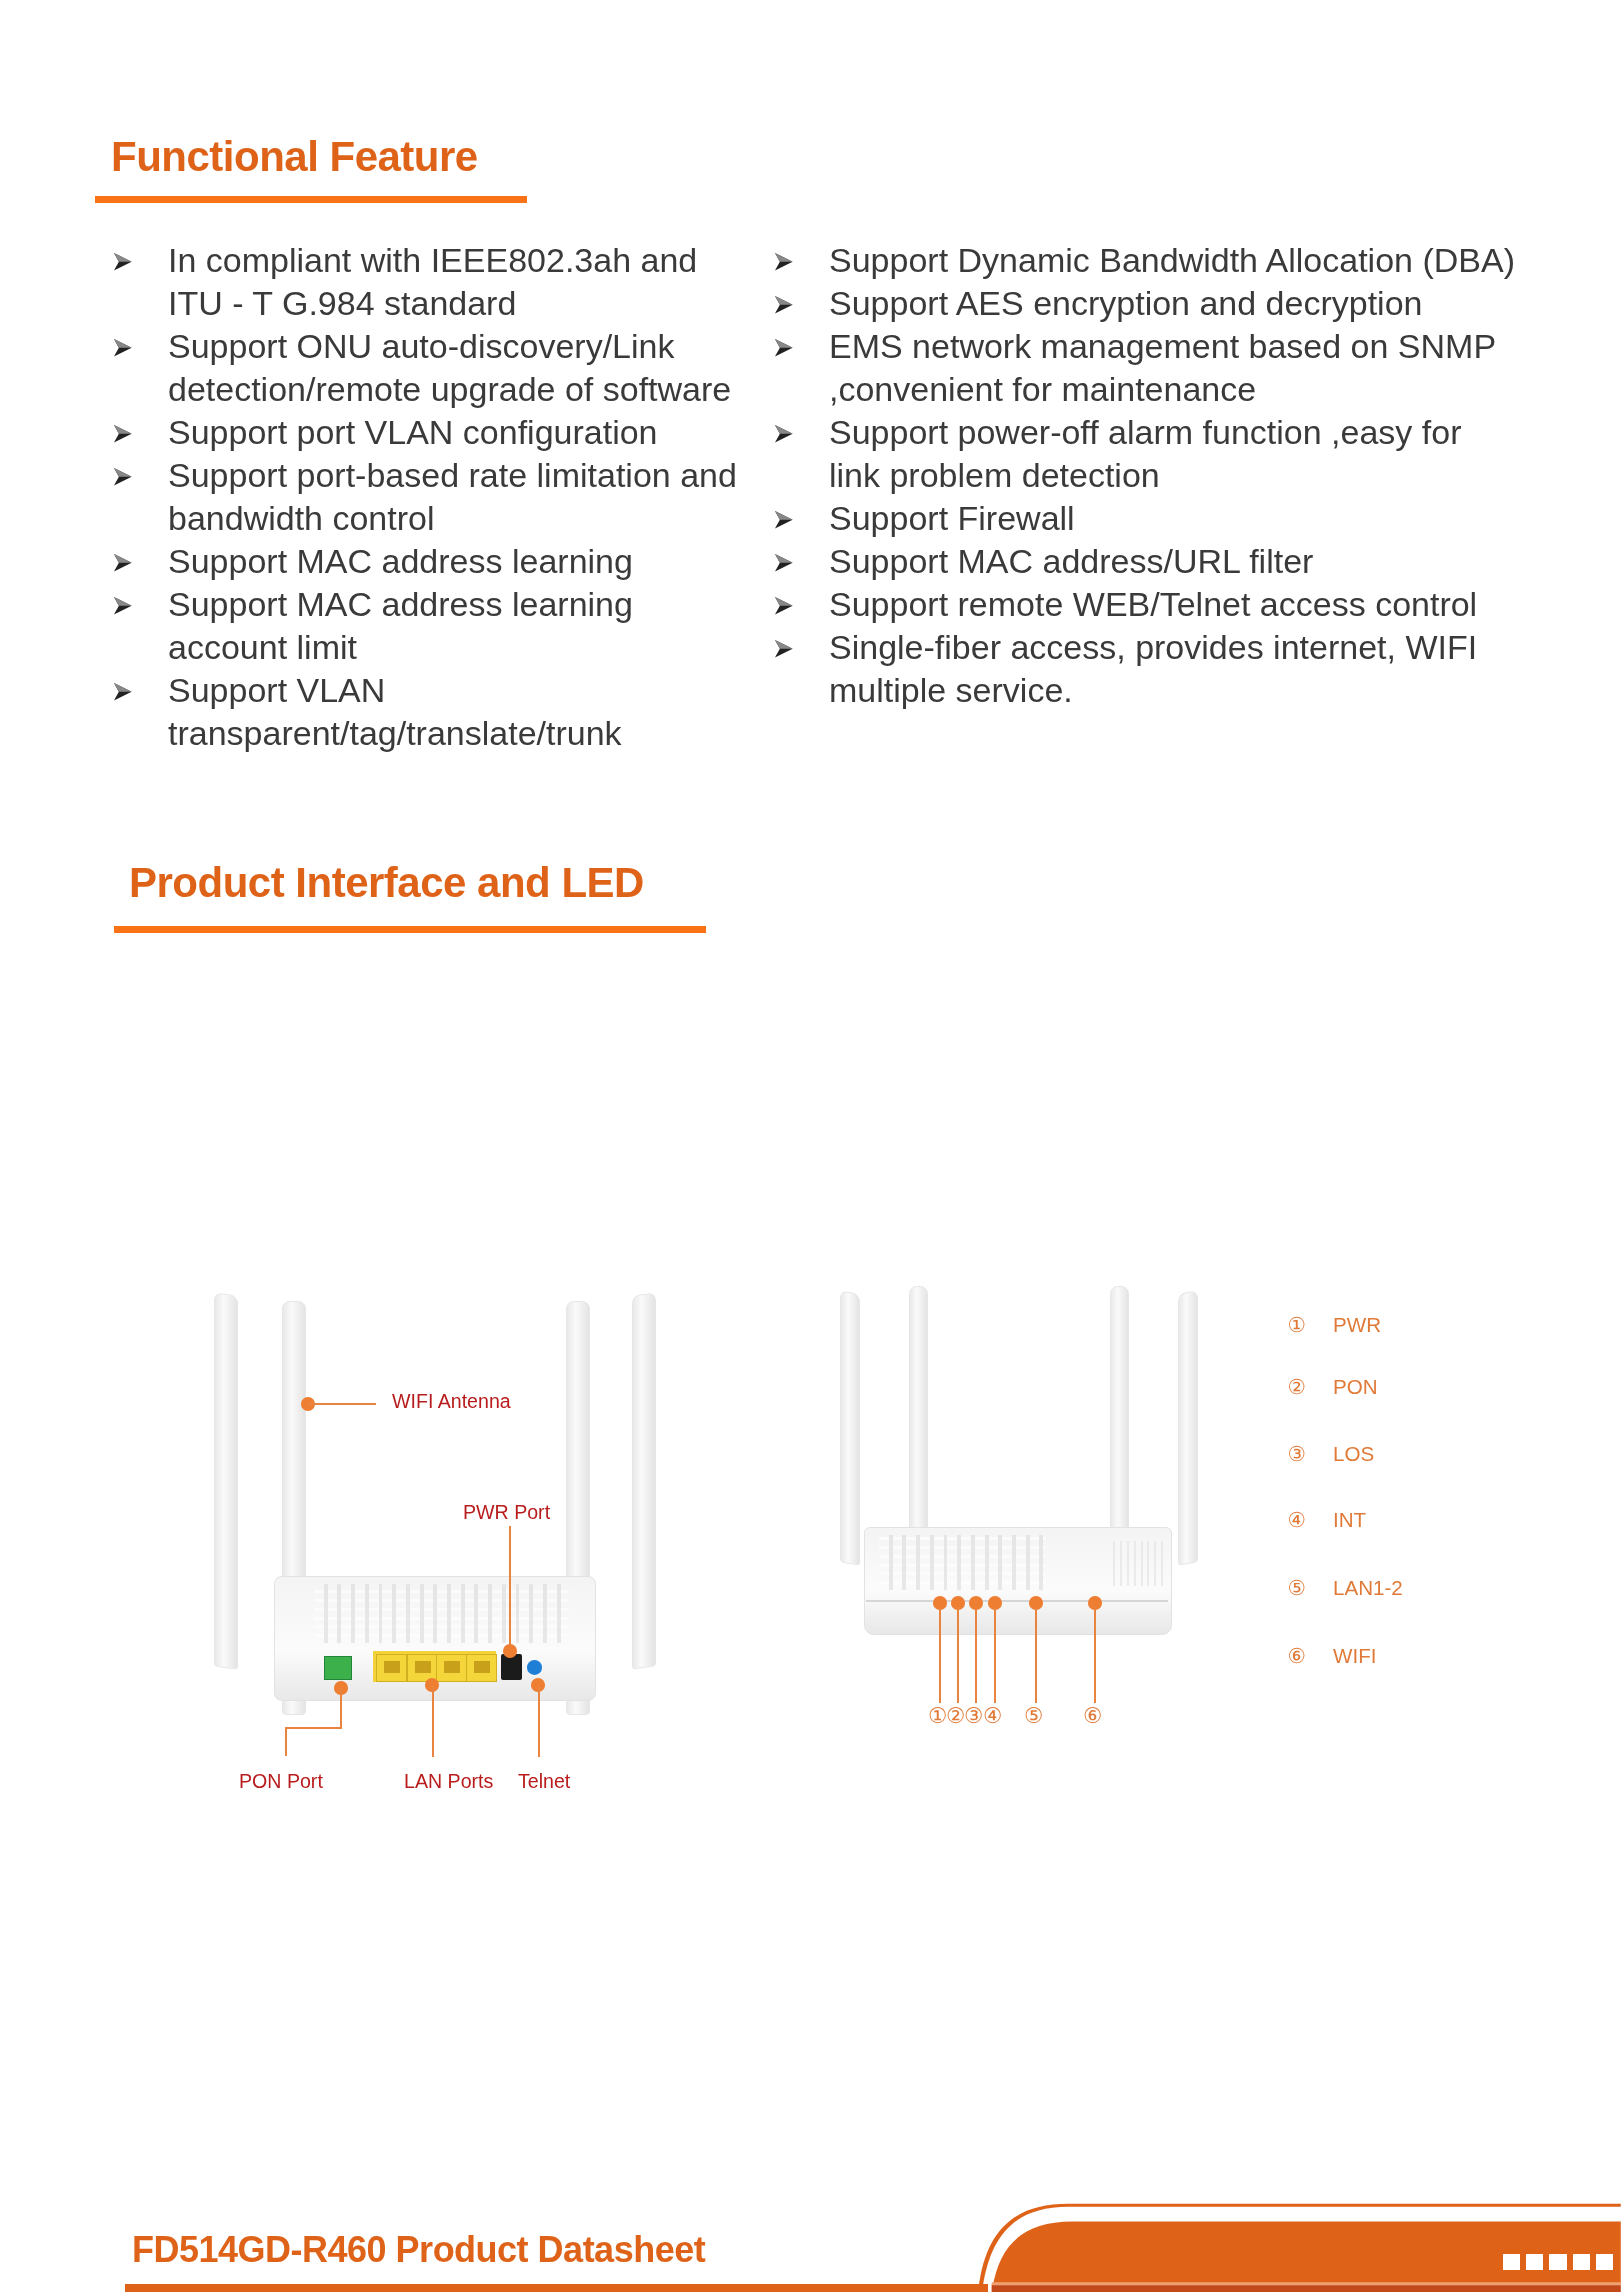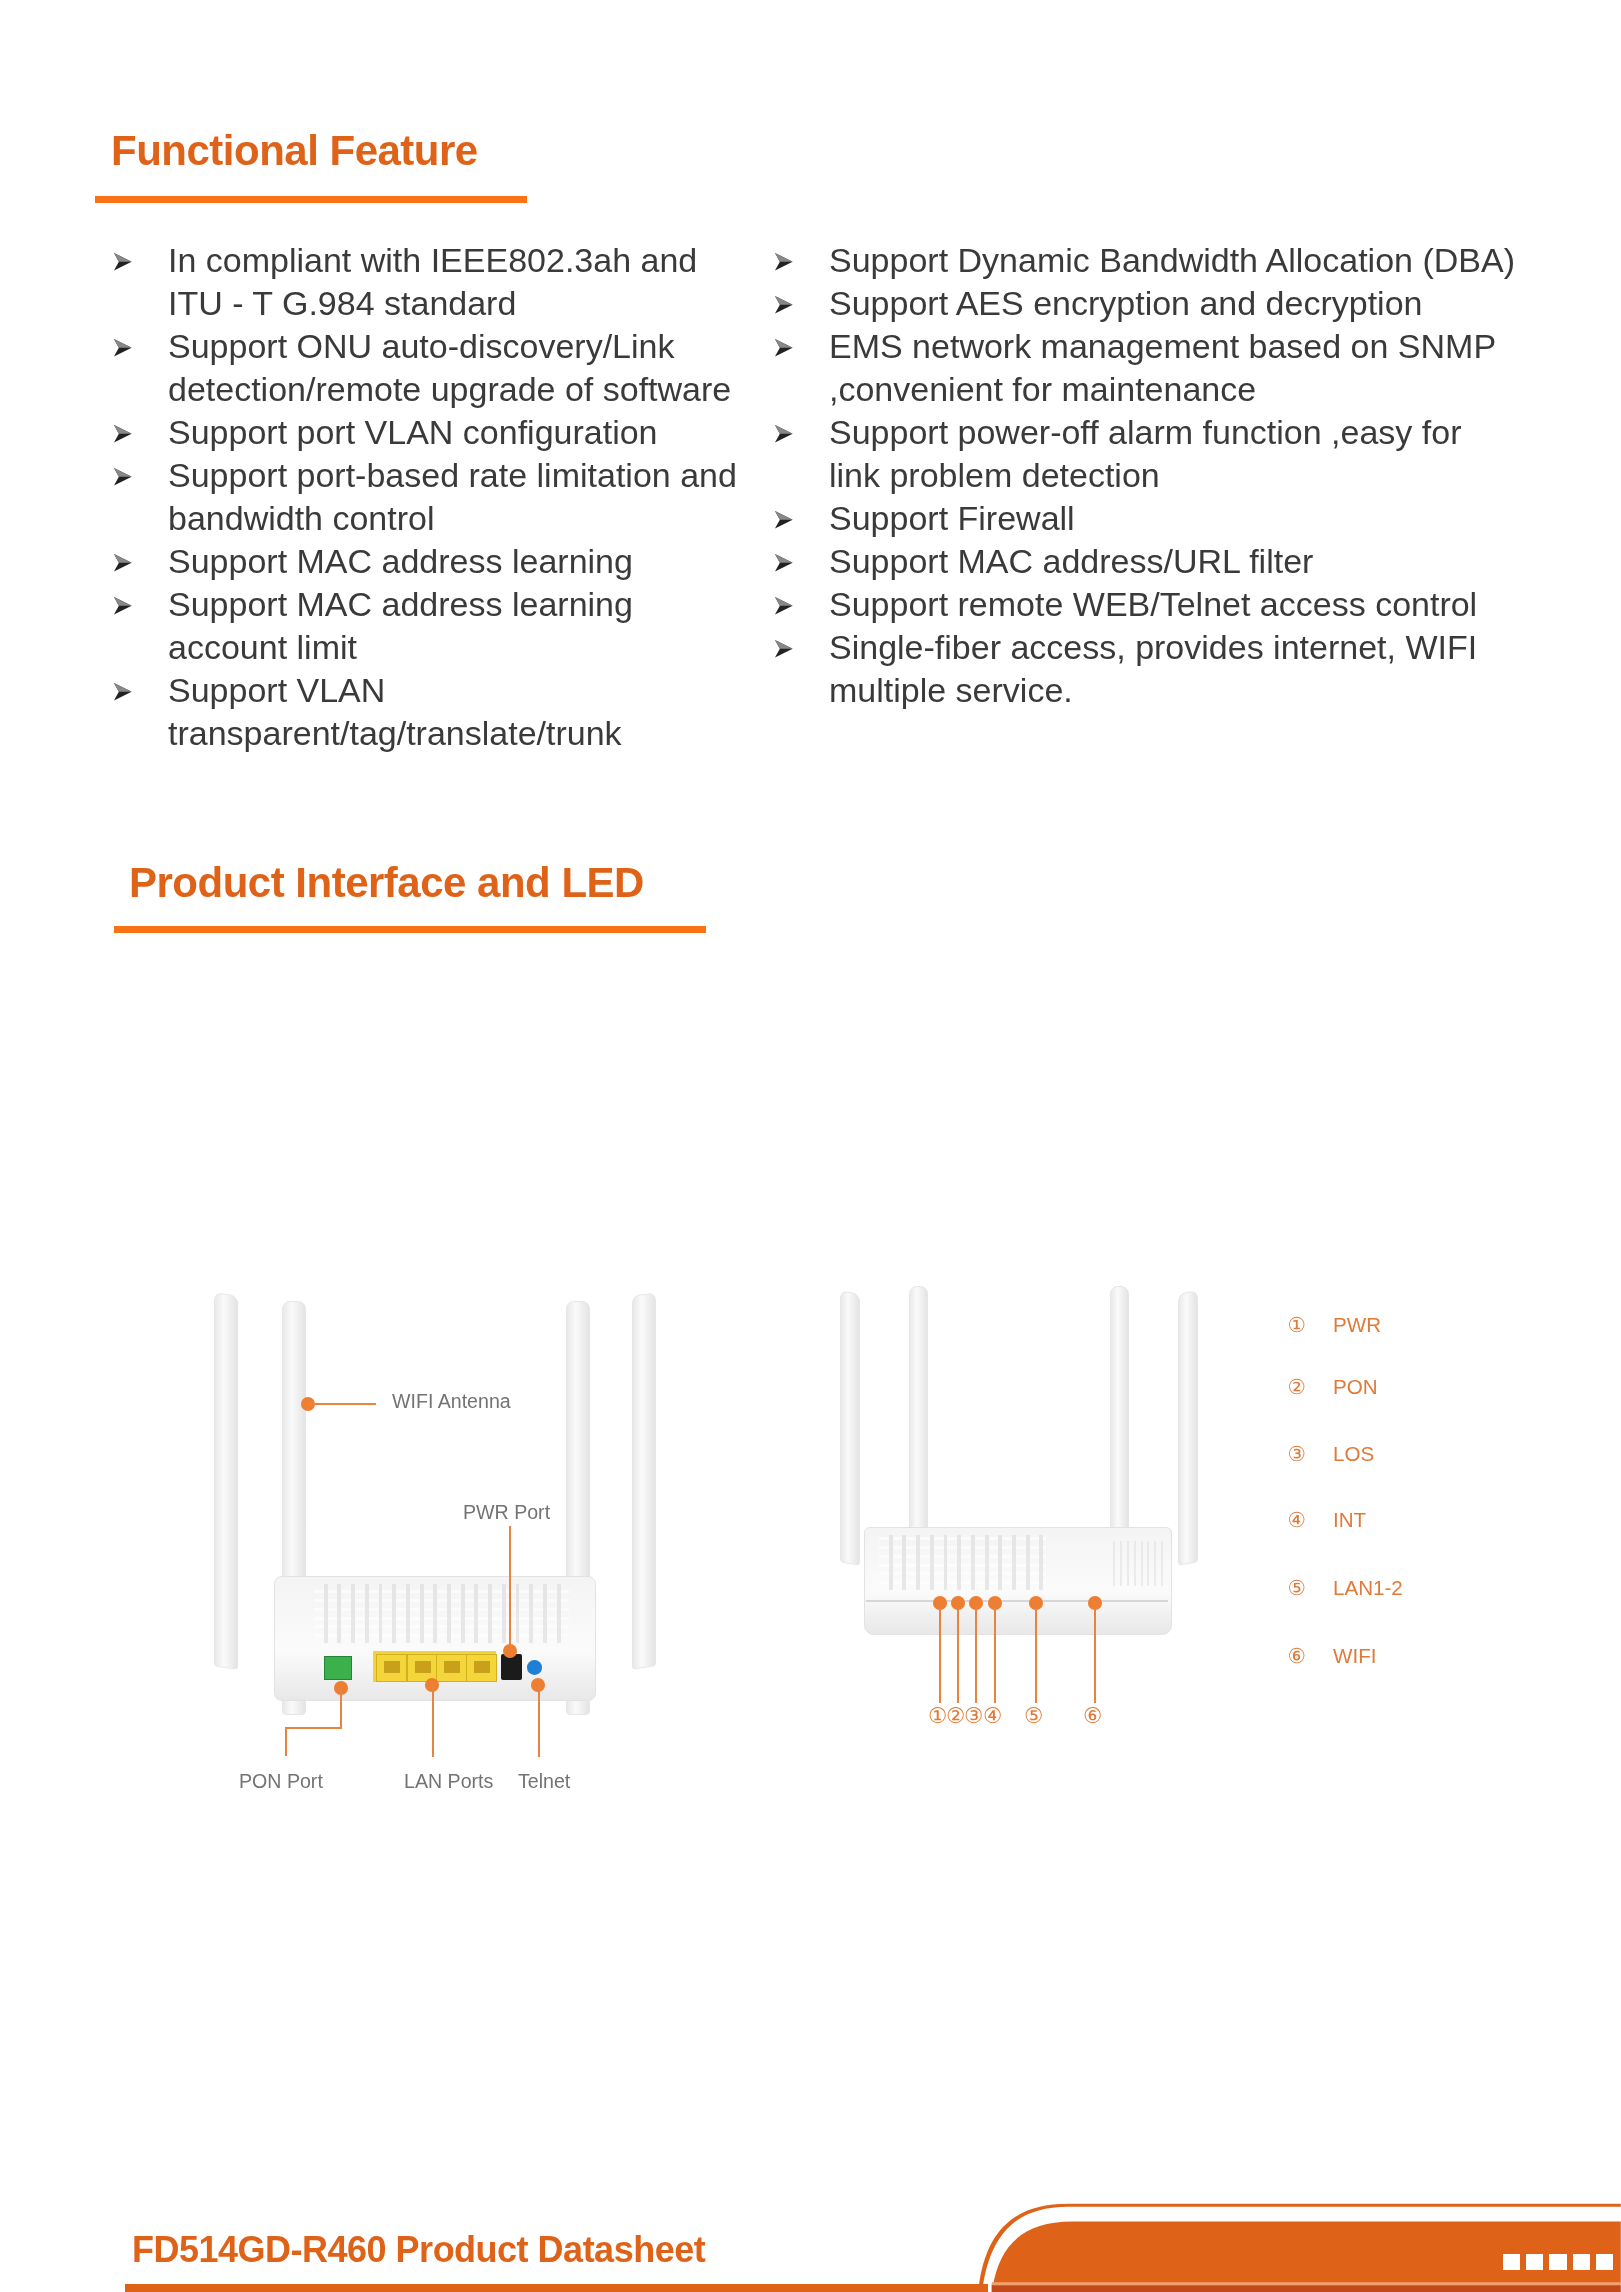--- a/index.html
+++ b/index.html
@@ -4,40 +4,40 @@
 <style>
   html,body{margin:0;padding:0;background:#fff;}
   body{width:1621px;height:2293px;position:relative;overflow:hidden;font-family:"Liberation Sans",sans-serif;color:#333;}
   .abs{position:absolute;}
   .heading{position:absolute;color:#de6319;font-weight:bold;font-size:42px;letter-spacing:-0.5px;white-space:nowrap;}
   .rule{position:absolute;height:6.9px;background:#f97316;}
   .col{position:absolute;}
   .item{position:relative;padding-left:55px;font-size:34px;line-height:43px;color:#3a3a3a;}
   .item .arrow{position:absolute;left:0;top:0;width:39px;height:43px;}
   .item .arrow svg{position:absolute;left:0;top:12.7px;}
-  .lbl{position:absolute;color:#737373;font-size:19.6px;white-space:nowrap;}
+  .lbl{position:absolute;color:#b91c1c;font-size:19.6px;white-space:nowrap;}
   .leader{position:absolute;background:#e8843f;}
   .dot{position:absolute;width:13.7px;height:13.7px;border-radius:50%;background:#ee7f32;}
   .legend-row{position:absolute;left:1284px;font-size:20.6px;color:#e07a38;}
   .legend-row .num{position:absolute;left:0;top:0;width:25.5px;text-align:center;}
   .legend-row .name{position:absolute;left:49px;top:0;white-space:nowrap;}
   .footer-title{position:absolute;left:132px;top:2229px;font-size:36px;font-weight:bold;color:#de6319;white-space:nowrap;letter-spacing:-0.5px;}
   .footer-rule{position:absolute;left:125px;top:2284px;width:863px;height:8.8px;background:#de6319;}
   .router{position:absolute;}
   .antenna{position:absolute;background:linear-gradient(90deg,#e9e9e9,#fafafa 40%,#e4e4e4);border-radius:7.8px 7.8px 3.9px 3.9px;border:1px solid #e6e6e6;}
   .body-box{position:absolute;background:linear-gradient(#f4f4f4,#fbfbfb 60%,#e8e8e8);border:1px solid #e2e2e2;border-radius:7.8px;}
   .vent{position:absolute;background:repeating-linear-gradient(90deg,transparent 0 9.8px,#dcdcdc 9.8px 13.7px),repeating-linear-gradient(0deg,transparent 0 5.9px,#fff 5.9px 8.8px);opacity:.6;}
   .lan{position:absolute;width:29px;height:25.5px;background:#f4d53a;border:1px solid #d2b121;}
   .lan::after{content:"";position:absolute;left:6.9px;top:5.9px;width:15.7px;height:11.8px;background:#c9a019;}
   .circnum{position:absolute;font-size:21.6px;color:#e07a38;}
 </style>
 </head>
 <body>
 
-<div class="heading" style="left:111px;top:127px;">Functional Feature</div>
+<div class="heading" style="left:111px;top:133px;">Functional Feature</div>
 <div class="rule" style="left:95px;top:196px;width:432px;"></div>
 
 <div class="col" style="left:113px;top:239px;width:627px;">
   <div class="item"><span class="arrow">
         <svg width="19.6" height="19.6" viewBox="0 0 20 20">
           <path d="M1 1 L19 10 L1 19 L6 10 Z" fill="#222"></path>
           <path d="M1 1 L19 10 L6 10 Z" fill="#888"></path>
         </svg>
       </span><span>In compliant with IEEE802.3ah and ITU - T G.984 standard</span></div>
   <div class="item"><span class="arrow">

